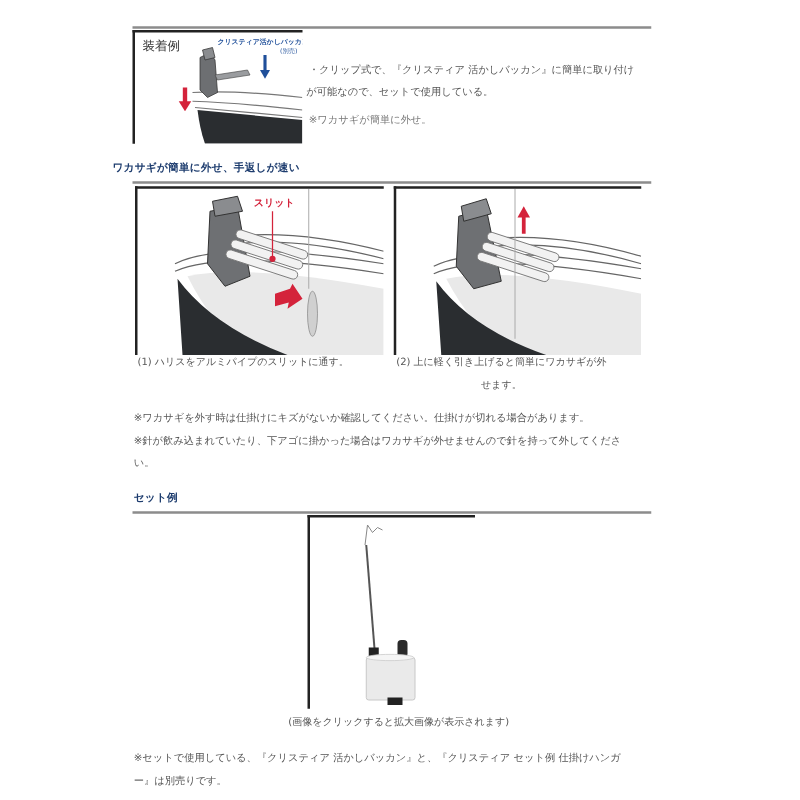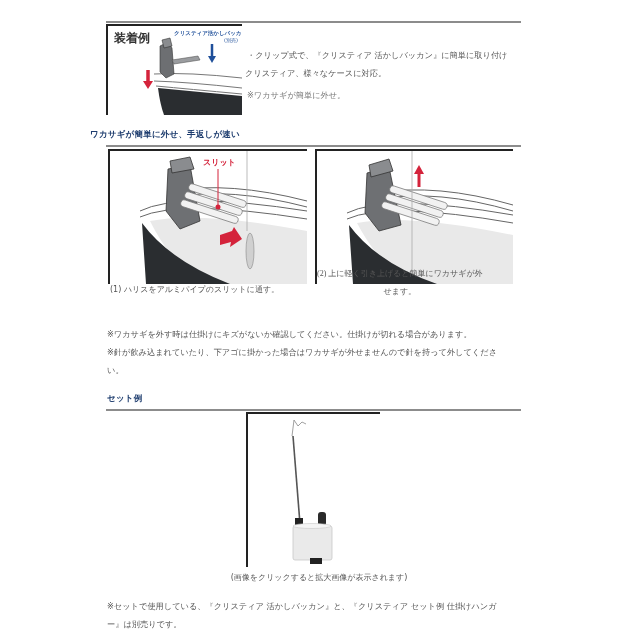--- a/index.html
+++ b/index.html
@@ -13,21 +13,21 @@
   .cap { font-size:8px; line-height:18px; color:#555;text-align:center; }
   svg { display:block; }
 </style>
 </head>
 <body>
 
 <div class="abs heading" style="left:107px;top:2px;margin-top:24px;">取付方法</div>
 <div class="abs rule" style="left:106px;top:21px;width:415px;"></div>
 
 <div class="abs frame" style="left:106px;top:24px;width:134px;height:89px;">
-  <span class="abs" style="left:6px;top:4px;font-size:12px;font-weight:bold;color:#333;">装着例</span>
+  <span class="abs" style="left:6px;top:4px;font-size:10px;font-weight:normal;color:#333;">装着例</span>
   <span class="abs" style="left:66px;top:4px;font-size:5.5px;font-weight:bold;color:#1f4f9a;white-space:nowrap;">クリスティア活かしバッカン</span>
   <span class="abs" style="left:116px;top:11px;font-size:5px;color:#1f4f9a;">(別売)</span>
   <svg class="abs" style="left:0;top:0;" width="134" height="89" viewBox="0 0 134 89">
 
     <path d="M50 62 L134 70 L134 89 L56 89 Q52 78 50 62 Z" fill="#2a2d30"></path>
 
     <path d="M46 48 Q80 46 134 52" stroke="#777" stroke-width="1" fill="none"></path>
     <path d="M46 55 Q80 56 134 62" stroke="#777" stroke-width="1" fill="none"></path>
     <path d="M48 60 Q80 63 134 68" stroke="#777" stroke-width="1" fill="none"></path>
 
@@ -39,21 +39,21 @@
     <line x1="104" y1="18" x2="104" y2="32" stroke="#1f4f9a" stroke-width="2.5"></line>
     <polygon points="100,30 108,30 104,37" fill="#1f4f9a"></polygon>
 
     <line x1="40" y1="44" x2="40" y2="56" stroke="#d4233b" stroke-width="3.5"></line>
     <polygon points="35,55 45,55 40,63" fill="#d4233b"></polygon>
   </svg>
 </div>
 
 <div class="abs txt" style="left:247px;top:22px;width:290px;margin-top:24px;">
   <div style="white-space:nowrap;">・クリップ式で、『クリスティア 活かしバッカン』に簡単に取り付け</div>
-  <div style="margin-left:-2px;">クリスティア、様々なケースに対応。</div>
+  <div style="margin-left:-2px;">が可能なので、セットで使用している。</div>
   <div style="margin-top:4px;color:#777;">※ワカサギが簡単に外せ。</div>
 </div>
 
 <div class="abs heading" style="left:90px;top:129px;text-align:right;">ワカサギが簡単に外せ、手返しが速い</div>
 <div class="abs rule" style="left:106px;top:145px;width:415px;"></div>
 
 <div class="abs frame" style="left:108px;top:149px;width:197px;height:133px;">
   <svg class="abs" style="left:0;top:0;" width="197" height="133" viewBox="0 0 197 133">
 
     <path d="M40 70 Q90 60 197 80 L197 133 L90 133 Q60 110 40 70 Z" fill="#e9e9e9"></path>
@@ -100,21 +100,21 @@
       <rect x="66" y="50" width="60" height="7" rx="3.5" transform="rotate(18 66 50)"></rect>
       <rect x="70" y="42" width="60" height="7" rx="3.5" transform="rotate(18 70 42)"></rect>
       <rect x="74" y="34" width="60" height="7" rx="3.5" transform="rotate(18 74 34)"></rect>
     </g>
     <line x1="95" y1="0" x2="95" y2="120" stroke="#aaa" stroke-width="0.8"></line>
 
     <line x1="102" y1="36" x2="102" y2="22" stroke="#d4233b" stroke-width="3"></line>
     <polygon points="97,23 107,23 102,14" fill="#d4233b"></polygon>
   </svg>
 </div>
-<div class="abs cap" style="left:317px;top:265px;font-family:Liberation Serif, serif;">
+<div class="abs cap" style="left:317px;top:281px;">
   <div>(2) 上に軽く引き上げると簡単にワカサギが外</div>
   <div>せます。</div>
 </div>
 
 <div class="abs txt" style="left:107px;top:325px;width:430px;">
   <div style="white-space:nowrap;">※ワカサギを外す時は仕掛けにキズがないか確認してください。仕掛けが切れる場合があります。</div>
   <div style="white-space:nowrap;">※針が飲み込まれていたり、下アゴに掛かった場合はワカサギが外せませんので針を持って外してくださ</div>
   <div>い。</div>
 </div>
 

